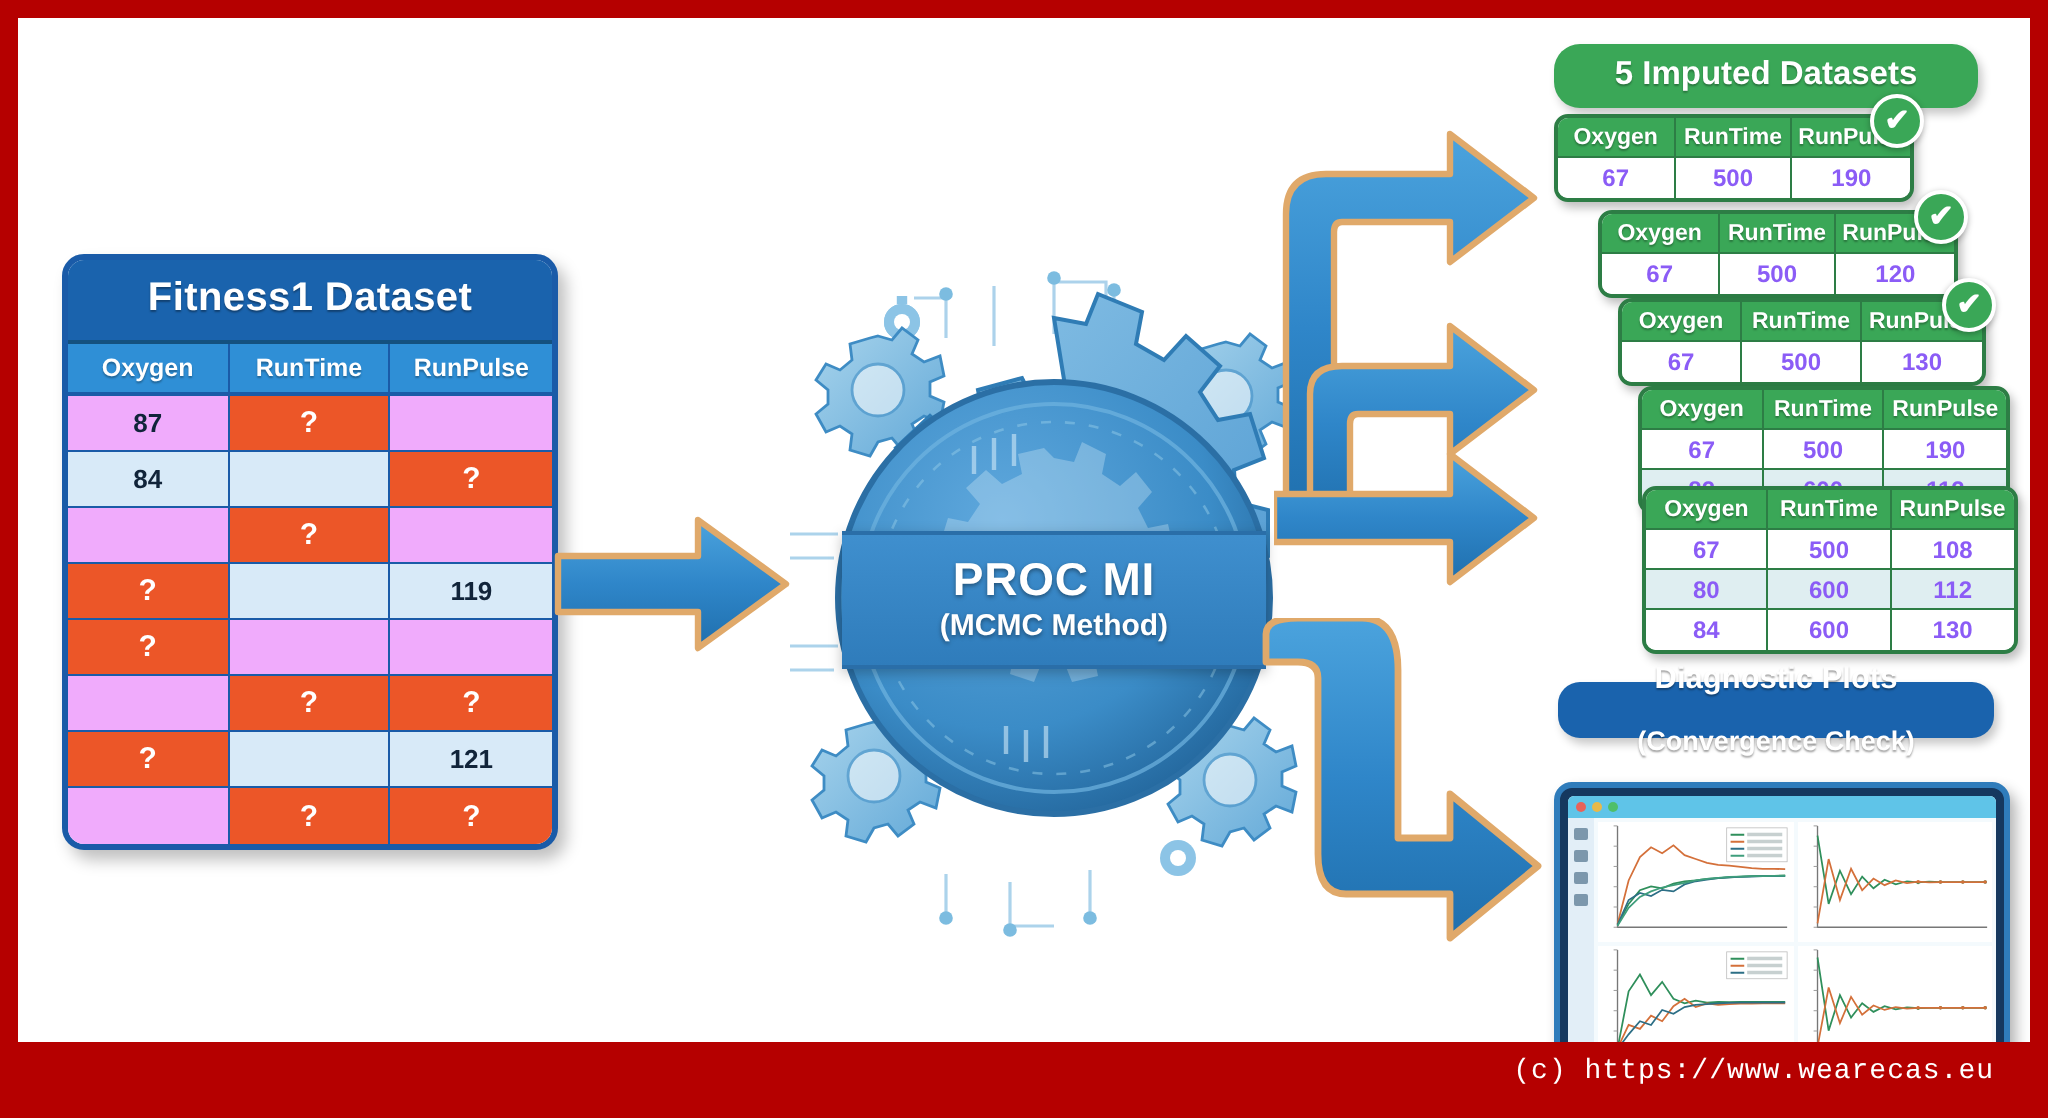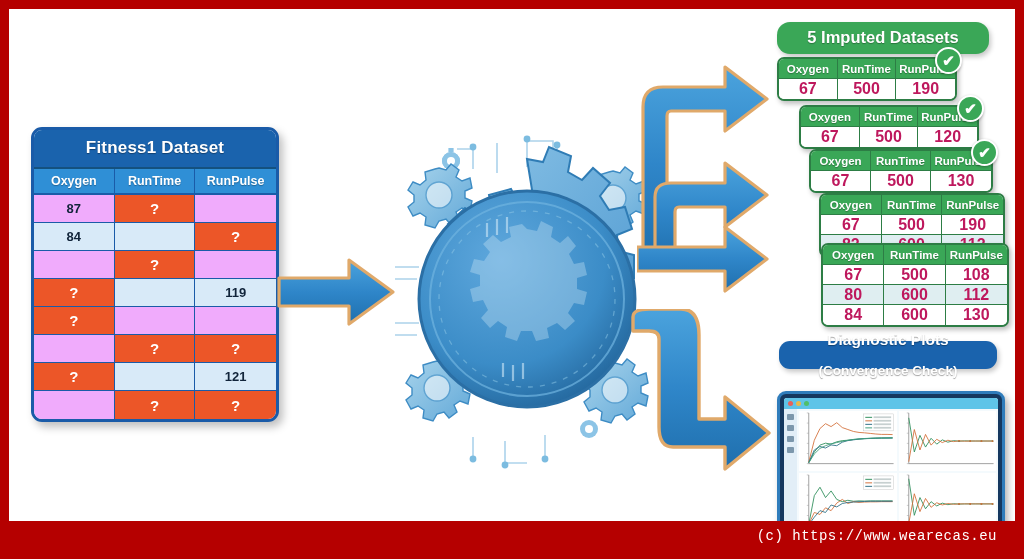--- a/index.html
+++ b/index.html
@@ -29,21 +29,21 @@
   #src-table {
     position: absolute; left: 22px; top: 118px;
     width: 248px;
     border: 3px solid #1a5ba8;
     border-radius: 11px;
     background: #fff;
     overflow: hidden;
     box-shadow: 4px 5px 8px rgba(0,0,0,.25);
   }
   #src-title {
-    background: #1a63ad; color: #fff; font-size: 17px; font-weight: bold;
+    background: #1a63ad; color: #fff; font-size: 20px; font-weight: bold;
     text-align: center; padding: 8px 0 9px; letter-spacing: .2px;
     text-shadow: 0 1px 1px rgba(0,0,0,.35);
     border-bottom: 2px solid #14517f;
   }
   .srow { display: flex; height: 28px; }
   .srow.head { height: 26px; }
   .scell {
     flex: 1 1 33.333%;
     border-right: 1.5px solid #1a5ba8;
     border-bottom: 1.5px solid #1a5ba8;
@@ -99,21 +99,21 @@
     overflow: hidden;
     box-shadow: 2px 3px 5px rgba(0,0,0,.25);
   }
   .irow { display: flex; }
   .icell {
     flex: 1 1 33.333%;
     height: 20px;
     border-right: 1.2px solid #2d7d45;
     border-bottom: 1.2px solid #2d7d45;
     display: flex; align-items: center; justify-content: center;
-    font-size: 16px; font-weight: bold; color: #be185d;
+    font-size: 12px; font-weight: bold; color: #8b5cf6;
     background: #fff;
   }
   .icell:last-child { border-right: none; }
   .irow:last-child .icell { border-bottom: none; }
   .icell.hdr {
     background: #3aa757; color: #fff; font-size: 11.5px;
     text-shadow: 0 1px 1px rgba(0,0,0,.3);
     border-bottom: 1.6px solid #2d7d45;
   }
   .icell.alt { background: #dfeef1; }
@@ -294,20 +294,24 @@
 
         <g opacity=".35" fill="#cfe8f7">
           <path d="M0,-70 L10,-68 L14,-78 L26,-72 L24,-62 L33,-56 L41,-63 L49,-53 L42,-45 L47,-35 L57,-37 L60,-24 L50,-21 L50,-10 L60,-7 L57,6 L47,4 L41,14 L48,22 L38,31 L30,24 L20,29 L22,39 L9,42 L5,32 L-6,32 L-10,42 L-22,38 L-20,28 L-29,22 L-37,29 L-46,19 L-39,11 L-44,1 L-54,3 L-57,-10 L-47,-13 L-47,-24 L-57,-27 L-53,-40 L-43,-38 L-37,-47 L-44,-55 L-34,-64 L-26,-57 L-16,-62 L-18,-72 L-5,-75 Z"></path>
         </g>
         <g stroke="#cfe8f7" stroke-width="2.2" opacity=".6" fill="none">
           <path d="M-40,-76 L-40,-62 M-30,-80 L-30,-64 M-20,-82 L-20,-66"></path>
           <path d="M-24,78 L-24,64 M-14,82 L-14,66 M-4,80 L-4,64"></path>
         </g>
       </g>
     </svg>
+    <div id="proc-band">
+      <div class="t1">PROC MI</div>
+      <div class="t2">(MCMC Method)</div>
+    </div>
   </div>
 
   <svg id="branch" viewBox="0 0 160 290">
     <g fill="url(#ag)" stroke="#e0a96a" stroke-width="3.2" stroke-linejoin="round">
       <path d="M6,214 L6,60 Q6,40 26,40 L88,40 L88,20 L130,52 L88,84 L88,64 L34,64 Q30,64 30,69 L30,214 Z"></path>
       <path d="M18,214 L18,150 Q18,136 34,136 L88,136 L88,116 L130,148 L88,180 L88,160 L42,160 Q38,160 38,165 L38,214 Z"></path>
       <path d="M0,200 L60,200 L88,200 L88,180 L130,212 L88,244 L88,224 L0,224 Z"></path>
     </g>
   </svg>
 

